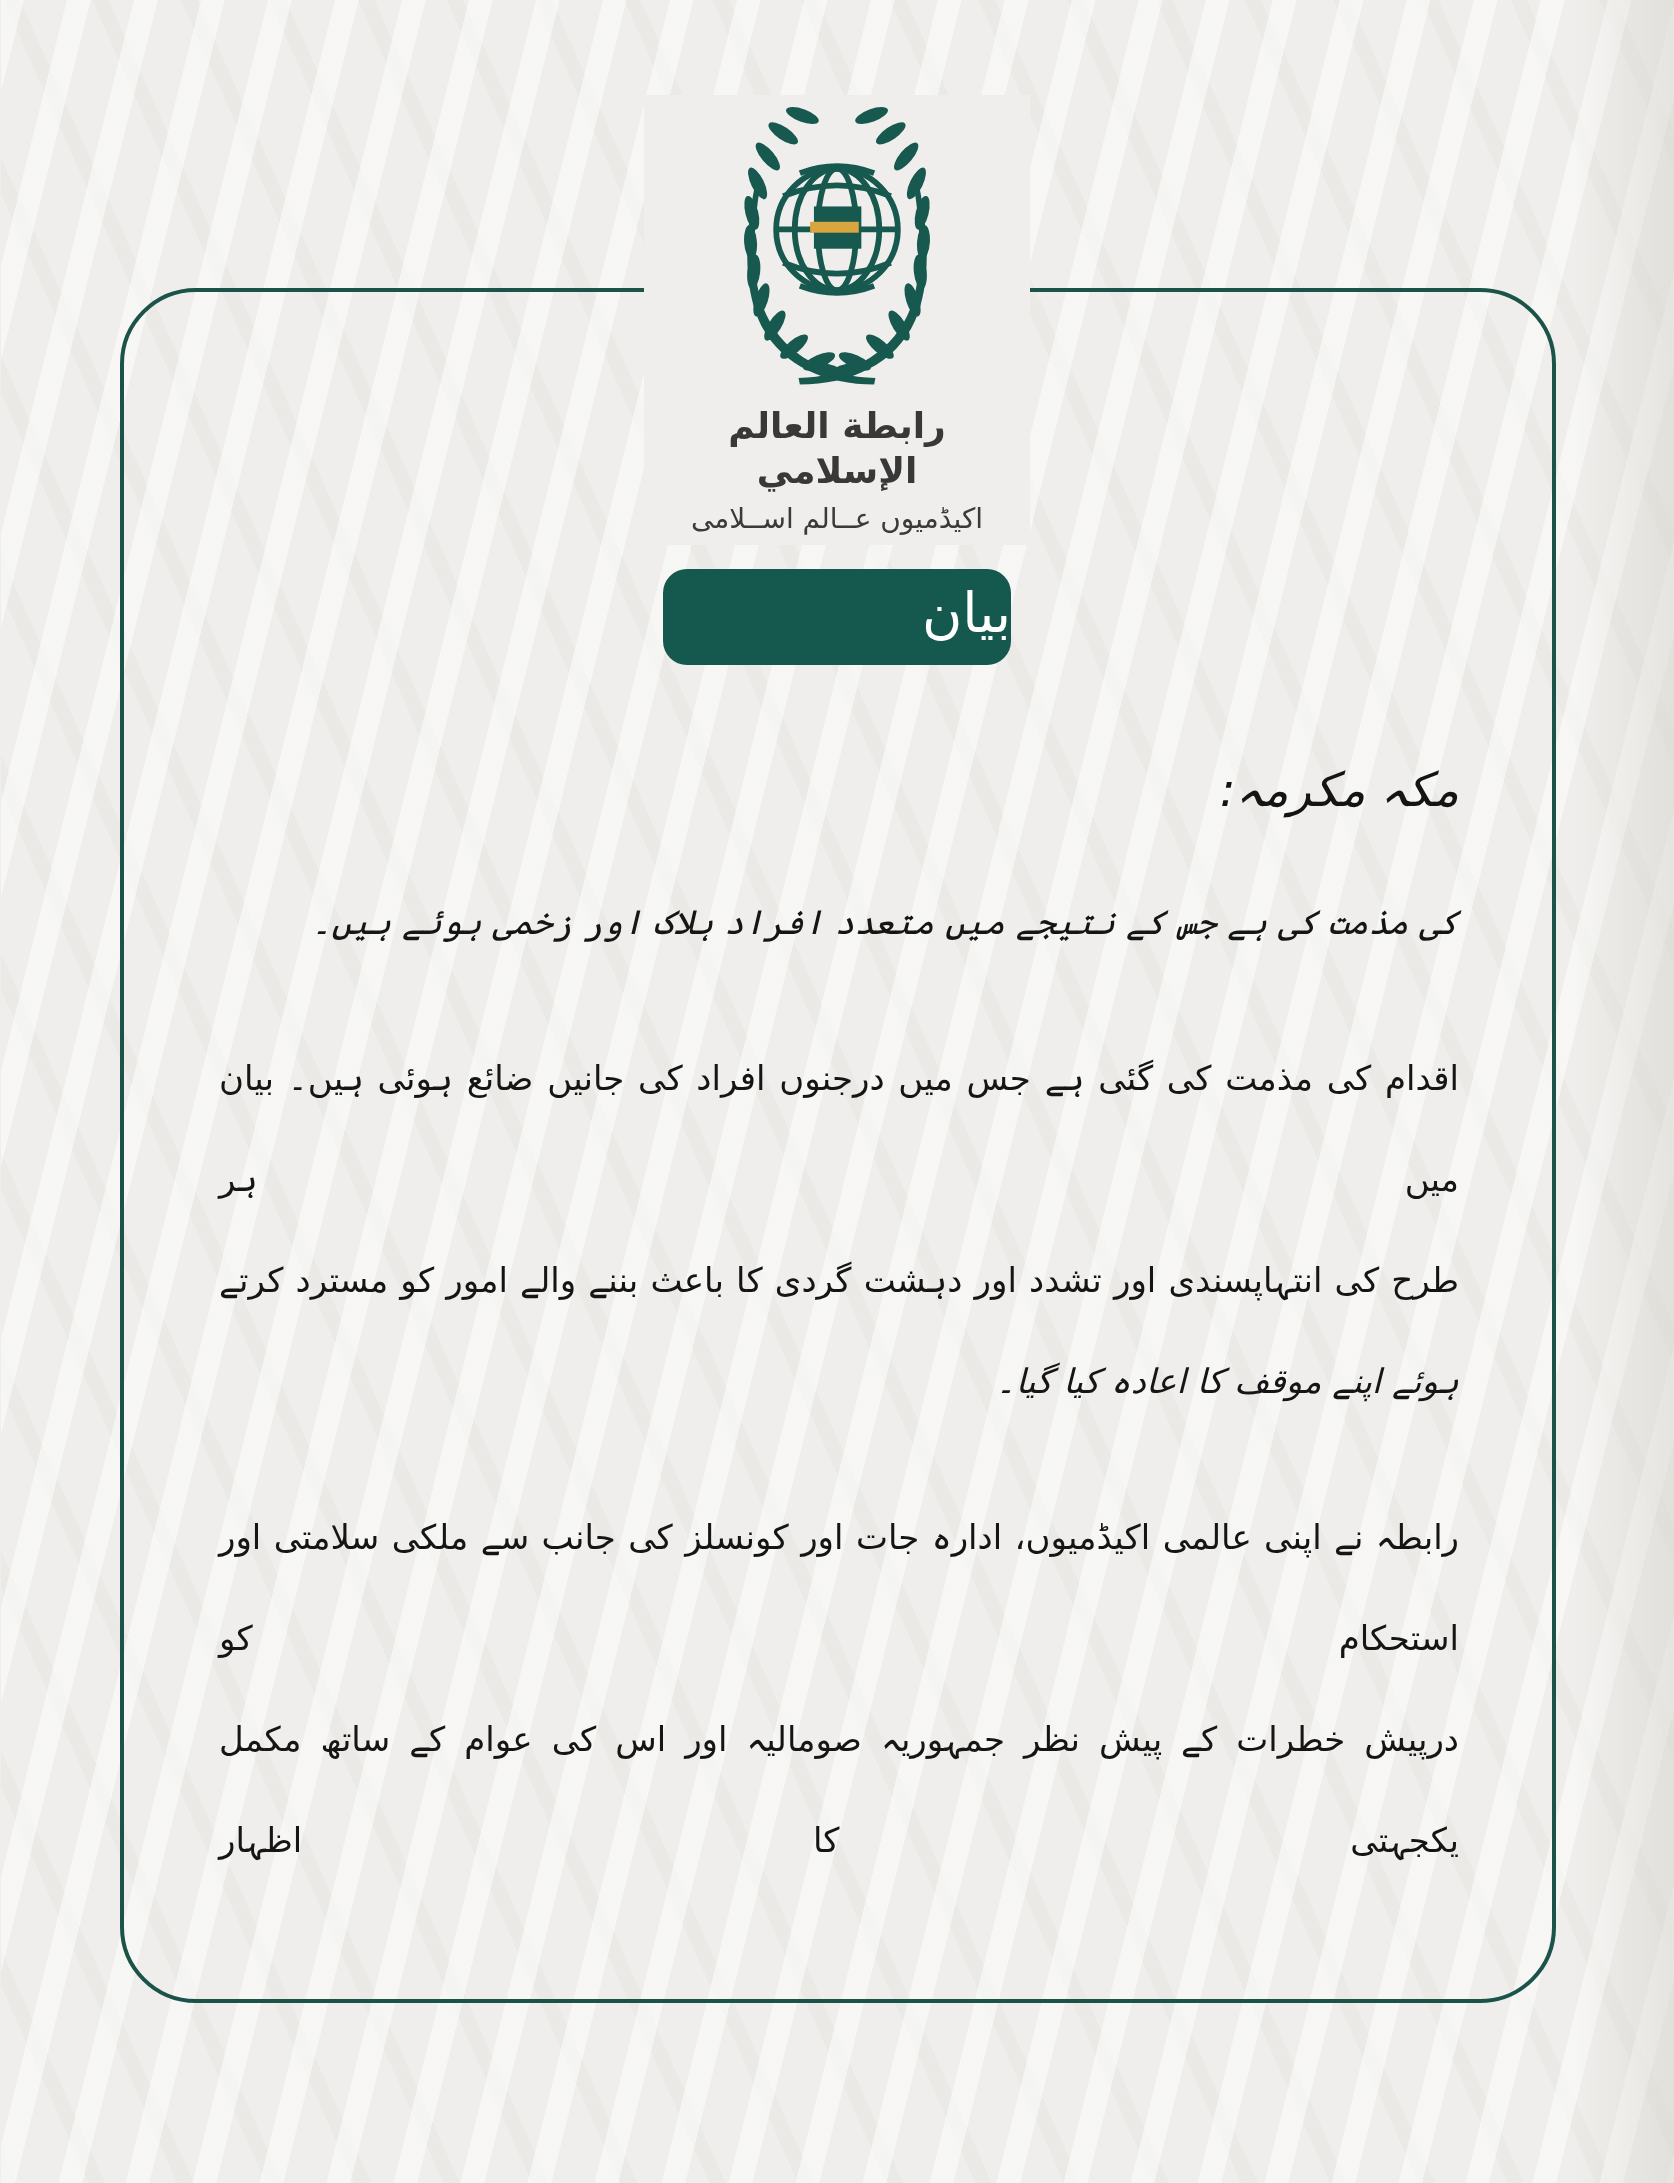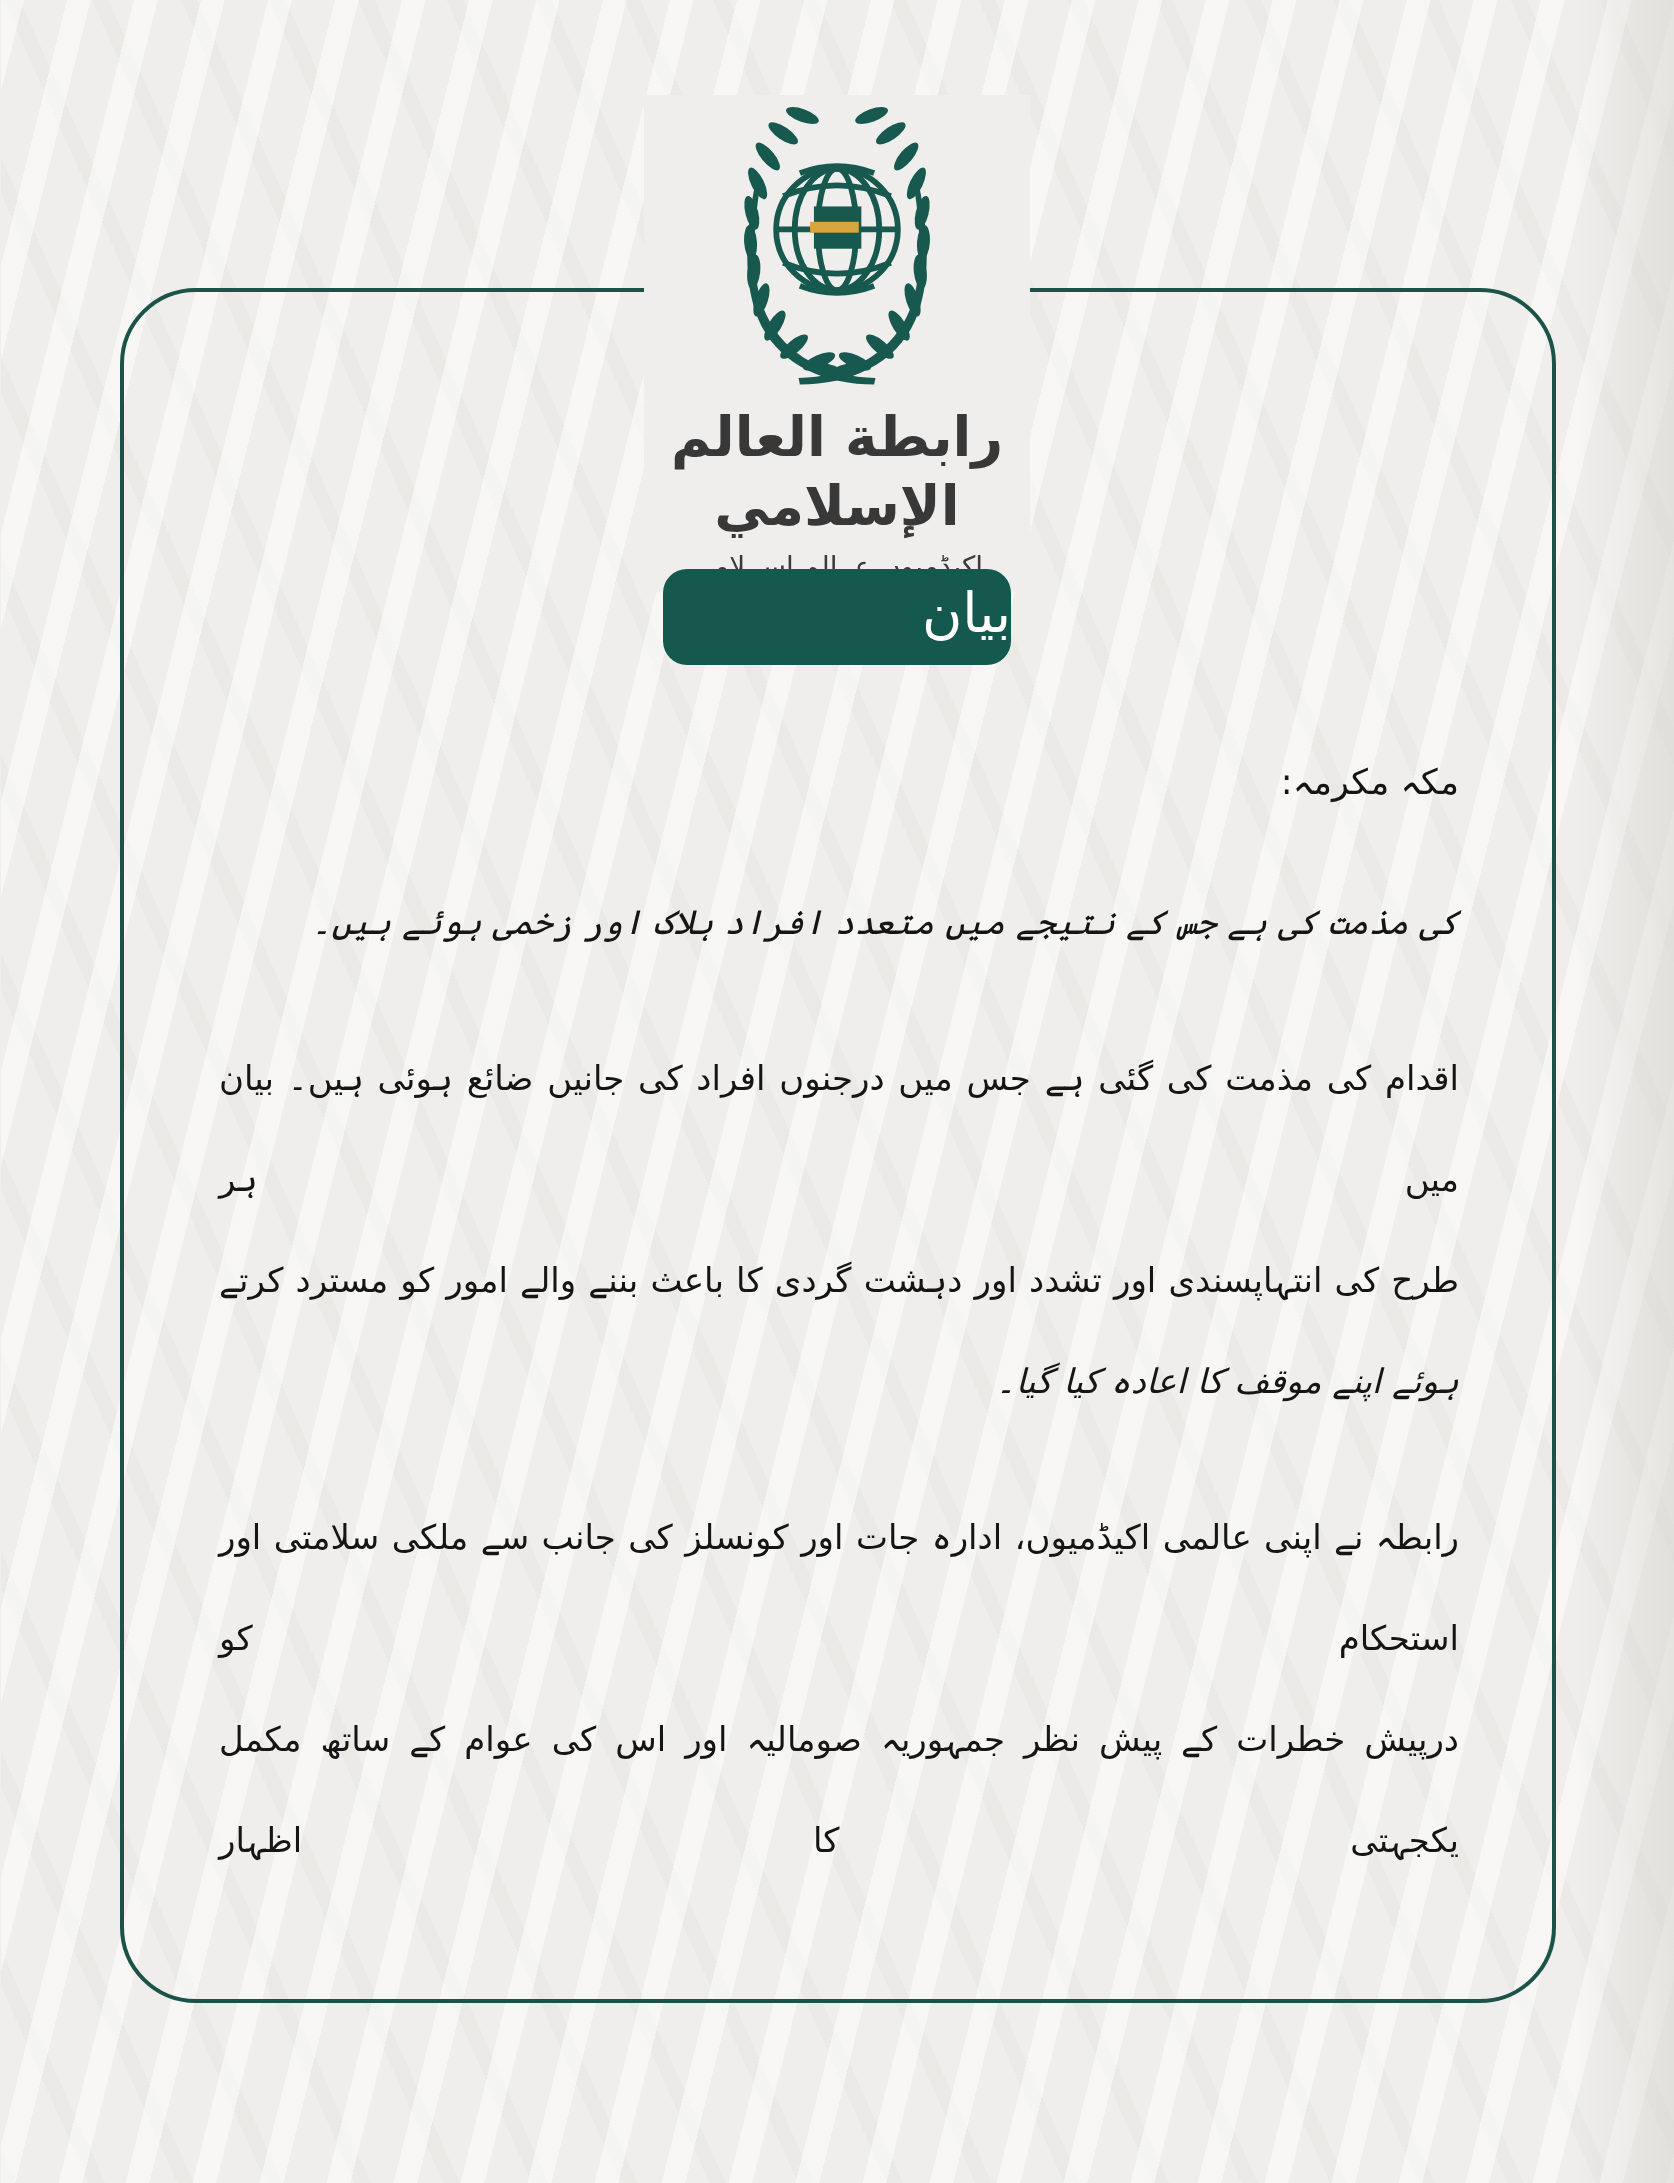--- a/index.html
+++ b/index.html
@@ -27,21 +27,21 @@
     position:absolute;z-index:2;
     left:644px;top:95px;width:386px;
     background:#efeeec;
     text-align:center;
     padding-bottom:9.5px;
   }
   .logo-wrap{width:232px;height:301px;margin:0 auto;}
   .logo-wrap svg{width:100%;height:100%;display:block;}
   .arabic-title{
     margin-top:6.8px;
-    font-size:55px;font-weight:bold;color:#383838;
+    font-size:36px;font-weight:bold;color:#383838;
     letter-spacing:0px;line-height:1.25;
     direction:rtl;
   }
   .urdu-subtitle{
     margin-top:9.5px;
     font-size:28px;color:#3a3a3a;direction:rtl;
   }
   .banner{
     position:absolute;z-index:3;
     left:663px;top:569px;width:348px;height:96px;
@@ -49,21 +49,21 @@
     border-radius:24px;
     display:flex;align-items:center;
   }
   .banner-label{
     color:#ffffff;font-size:55px;line-height:1;
     direction:rtl;padding-bottom:6.8px;
   }
   .dateline{
     position:absolute;z-index:2;
     right:216px;top:762px;
-    font-size:35px;color:#141414;direction:rtl;
+    font-size:47px;color:#141414;direction:rtl;font-style:italic;
   }
   .body-text{
     position:absolute;z-index:2;
     right:216px;top:872px;width:1240px;
     direction:rtl;color:#151515;
     font-size:34px;line-height:101px;
   }
   .para{margin:0 0 55px 0;}
   .line{text-align:justify;text-align-last:justify;}
   .line.last{text-align-last:right;font-style:italic;}

